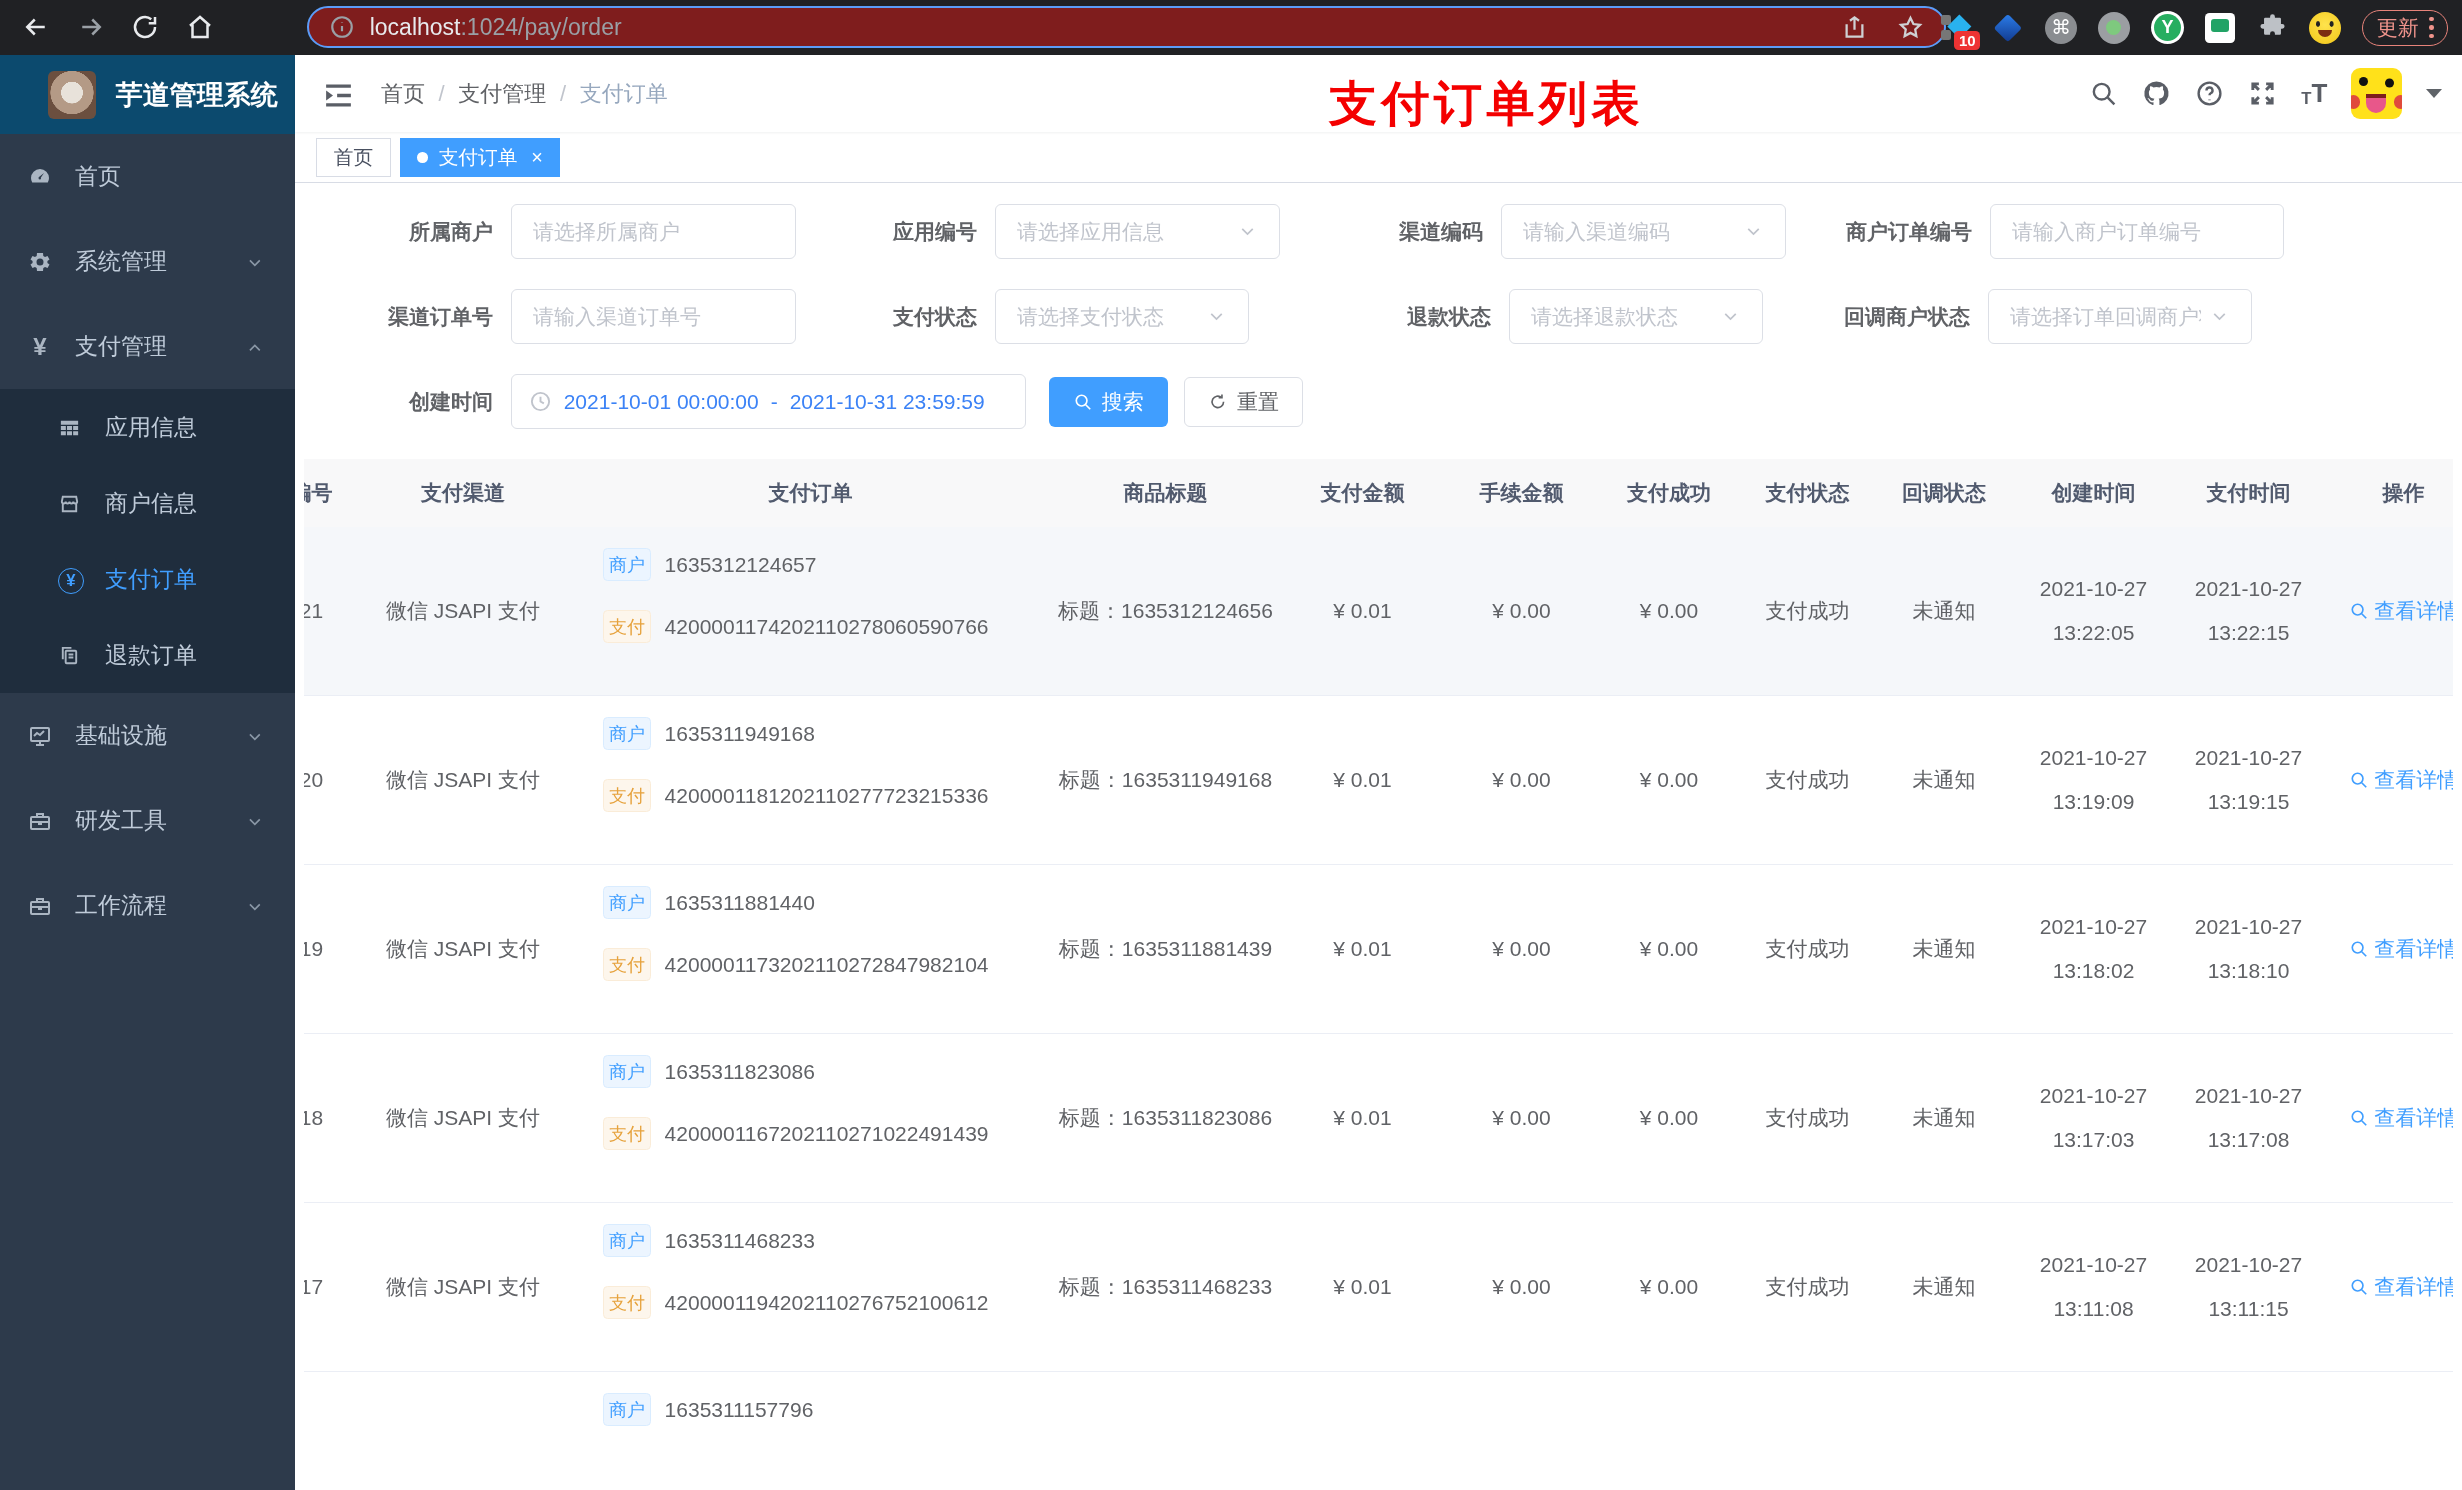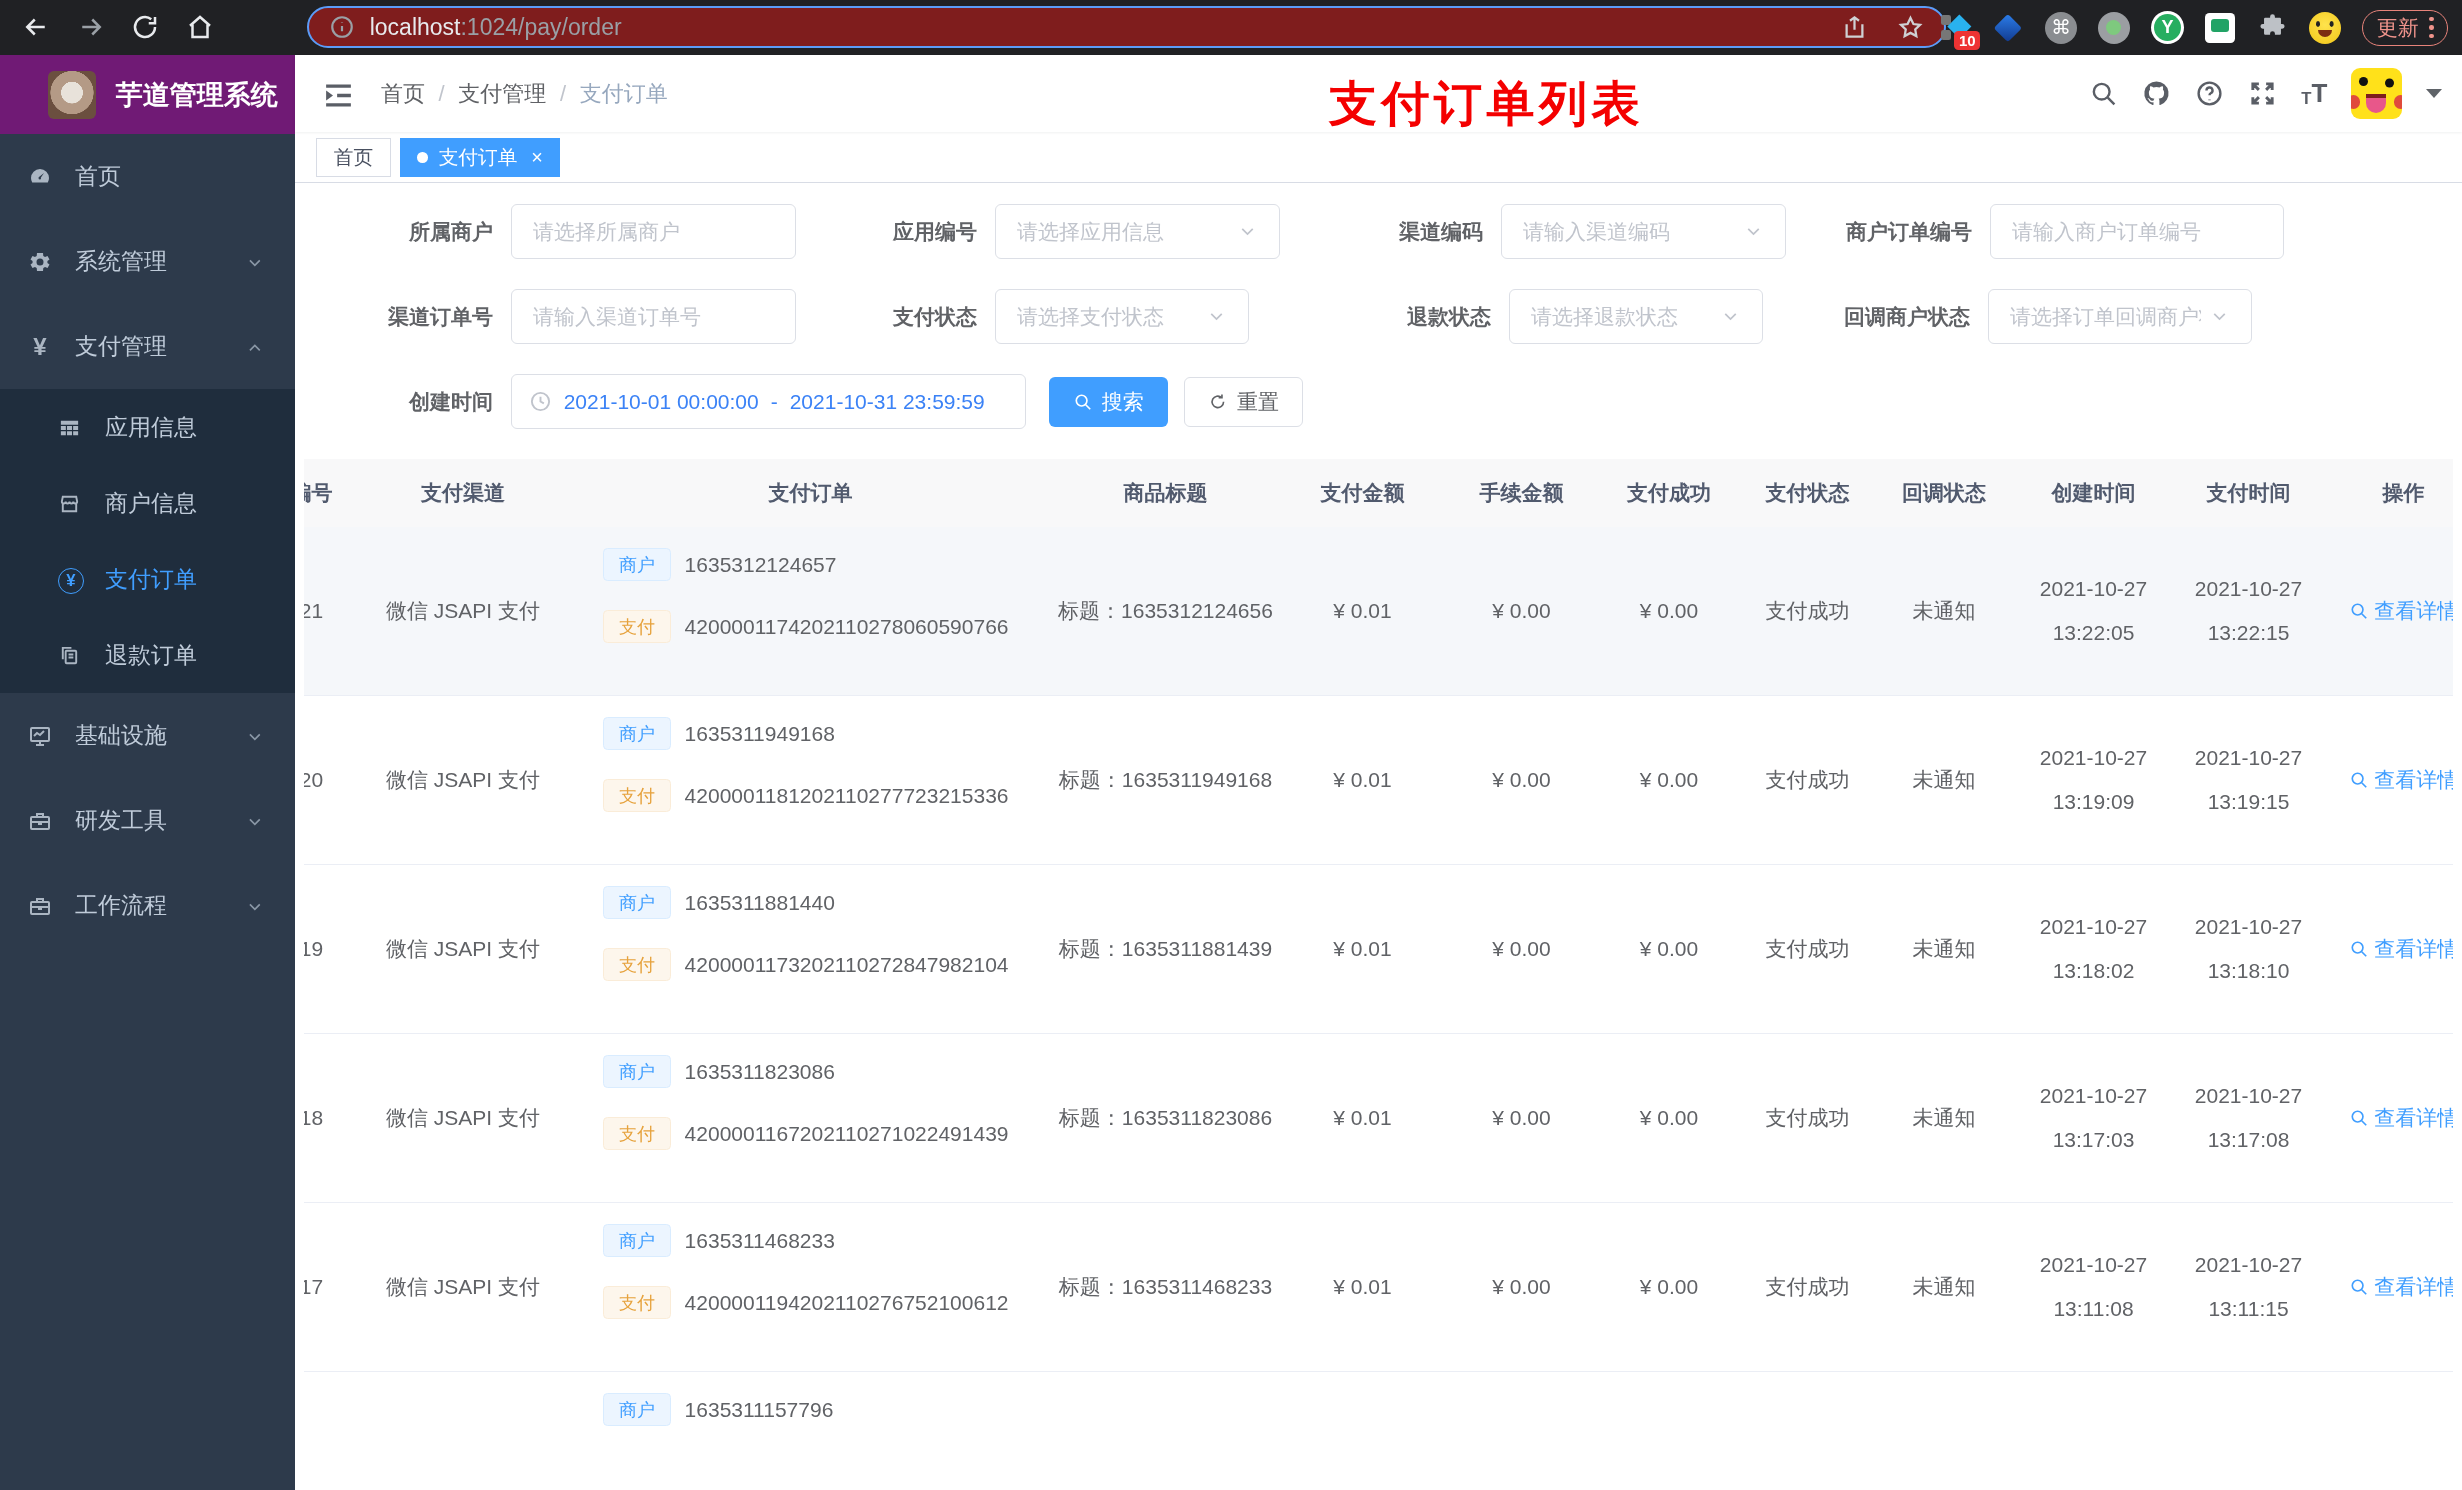--- a/index.html
+++ b/index.html
@@ -44,21 +44,21 @@
     box-shadow:13.6px 0 0 #222; }
   .emoji-face::after { content:""; position:absolute; left:9px; top:18px; width:13.6px; height:7.6px; background:#7c2d12; border-radius:0 0 9px 9px;}
   .update-pill { height:36px; border:1.5px solid #e8837a; border-radius:18px; color:#f0948c;
     display:flex; align-items:center; padding:0 13.6px; gap:10.6px; font-size:21px; }
   .kebab { display:flex; flex-direction:column; gap:3.8px; }
   .kebab i { width:4.5px; height:4.5px; border-radius:50%; background:#f0948c; }
 
   
   .app { display:flex; height:1436px; }
   .sidebar { width:295px; flex:none; background:#2d3a4b; height:100%; color:#bfcbd9; }
-  .logo-row { height:79px; display:flex; align-items:center; padding-left:48px; background:#701a75; }
+  .logo-row { height:79px; display:flex; align-items:center; padding-left:48px; background:#0c4a6e; }
   .logo-img { width:48px; height:48px; border-radius:6px; flex:none;
     background:radial-gradient(circle at 50% 45%, #e8e2da 0 30%, #b49a86 31% 60%, #6b4f3f 61%); }
   .logo-title { margin-left:19.7px; font-size:27px; font-weight:700; color:#fff; white-space:nowrap; }
   .mitem { height:85px; display:flex; align-items:center; padding:0 26px 0 28px; font-size:23px; position:relative; cursor:pointer;}
   .mitem .mi { width:24px; height:24px; margin-right:23px; flex:none; color:#aab5c2;}
   .mitem .mi svg { width:24px; height:24px; display:block;}
   .chev { position:absolute; right:30px; width:19.7px; height:19.7px; color:#8a97a6;}
   .submenu { background:#1f2d3d; }
   .smitem { height:76px; display:flex; align-items:center; padding-left:58px; font-size:23px; cursor:pointer;}
   .smitem .mi { width:23px; height:23px; margin-right:24px; flex:none; color:#aab5c2;}
@@ -137,21 +137,21 @@
   .thead { height:68px; background:#f8f8f9; display:flex; align-items:center; color:#515a6e; font-weight:700;}
   .trow { height:169px; display:flex; border-bottom:0.8px solid #ebeef5; background:#fff;}
   .trow.hov { background:#f5f7fa; }
   .td, .th { display:flex; align-items:center; justify-content:center; height:100%; text-align:center; flex:none;}
   .c0{width:91px;} .c1{width:212px;} .c2{width:483px;} .c3{width:227px;} .c4{width:167px;}
   .c5{width:151px;} .c6{width:144px;} .c7{width:133px;} .c8{width:140px;} .c9{width:159px;}
   .c10{width:151px;} .c11{width:159px;}
   .td.c2 { flex-direction:column; align-items:flex-start; justify-content:flex-start; padding:21px 0 0 34px; text-align:left;}
   .oline { display:flex; align-items:center; height:33px; margin-bottom:29px; white-space:nowrap;}
   .oline .num { margin-left:13.6px; }
-  .tag { height:33px; line-height:32px; padding:0 15px; border-radius:4.5px; font-size:18px; flex:none;}
+  .tag { height:33px; line-height:32px; padding:0 5px; border-radius:4.5px; font-size:18px; flex:none;}
   .tag-m { color:#409eff; background:#ecf5ff; border:0.8px solid #d9ecff;}
   .tag-p { color:#e6a23c; background:#fdf6ec; border:0.8px solid #faecd8;}
   .td.c9, .td.c10 { flex-direction:column; justify-content:center; gap:13.6px; line-height:30px;}
   .link { color:#409eff; display:inline-flex; align-items:center; gap:6px; cursor:pointer; white-space:nowrap;}
   .link svg { width:19.7px; height:19.7px; }
 </style>
 </head>
 <body>
 
 <div class="chrome">

